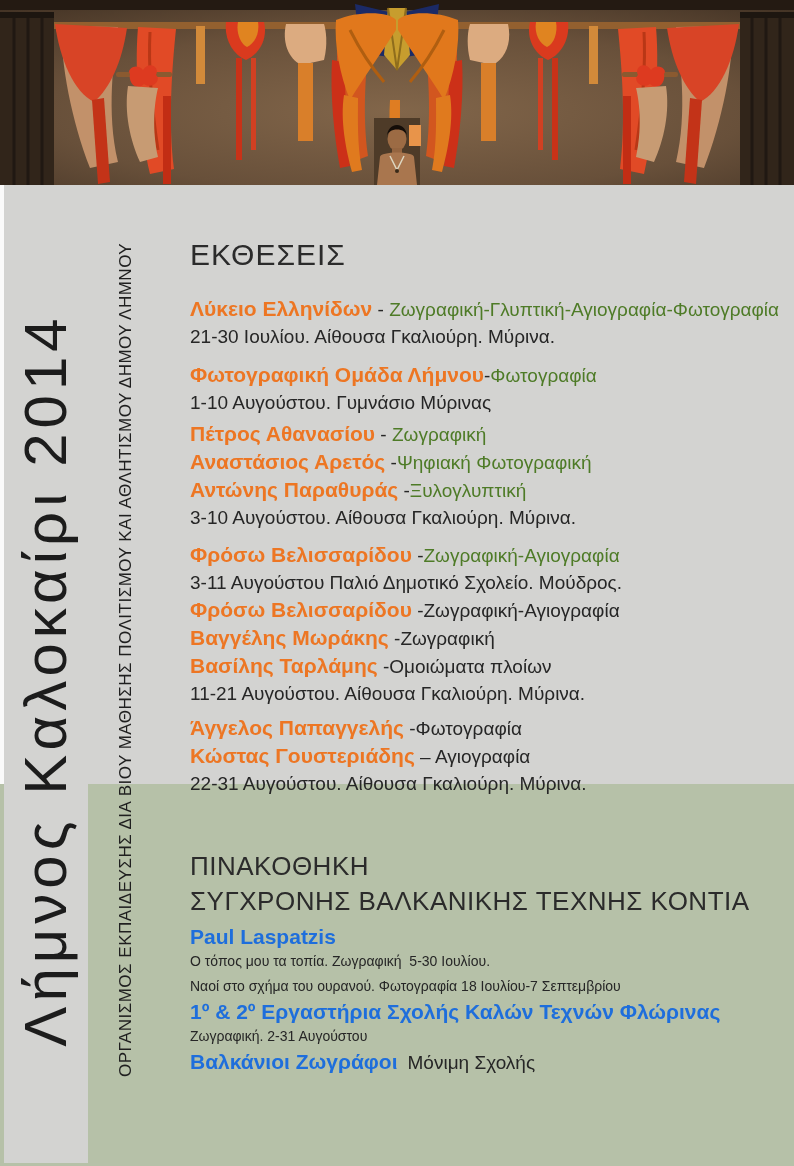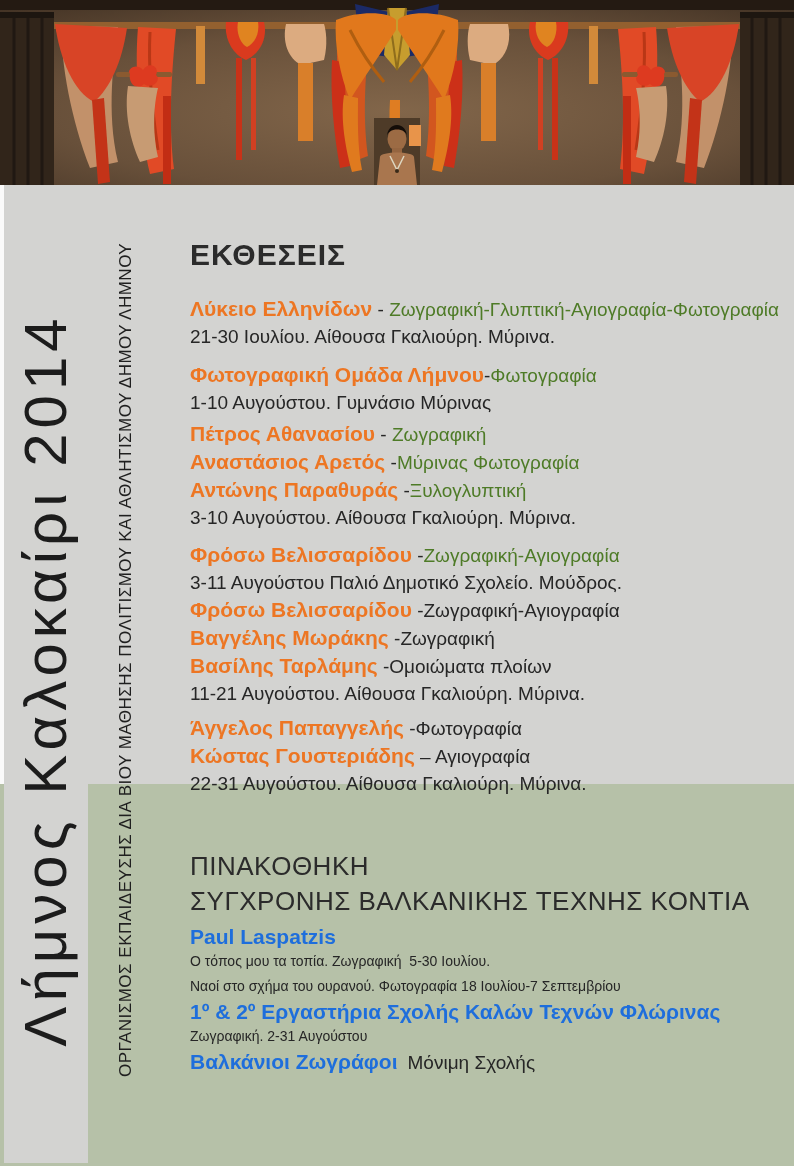--- a/index.html
+++ b/index.html
@@ -29,21 +29,21 @@
     color:#1c1c1c;text-align:center;white-space:nowrap;
   }
   .v-org{
     position:absolute;left:-277px;top:663px;width:806px;height:22px;
     transform:rotate(-90deg);transform-origin:center;
     font-size:17px;line-height:22px;letter-spacing:0.5px;
     color:#1f1f1f;text-align:center;white-space:nowrap;
   }
   
   .content{position:absolute;left:190px;top:238px;width:596px;color:var(--text-dark);}
-  .section-heading{font-size:30px;line-height:34px;letter-spacing:1px;color:#2b2b2b;margin:0 0 23px 0;font-weight:700;}
+  .section-heading{font-size:30px;line-height:34px;letter-spacing:1px;color:#2b2b2b;margin:0 0 23px 0;font-weight:400;}
   .group{margin:0;}
   .g0{margin-bottom:11px}.g1{margin-bottom:4px}.g2{margin-bottom:10px}
   .g3{margin-bottom:0}.g4{margin-bottom:7px}.g5{margin-bottom:0}
   .row{font-size:19px;line-height:27px;white-space:nowrap;}
   .artist{font-size:21px;font-weight:bold;color:var(--accent-orange);}
   .sep{white-space:pre;color:var(--text-dark);}
   .spec.green{color:var(--accent-green);}
   .spec.dark{color:var(--text-dark);}
   .date{font-size:19px;line-height:27px;color:var(--text-dark);}
   
@@ -146,21 +146,21 @@
       <div class="date">21-30 Ιουλίου. Αίθουσα Γκαλιούρη. Μύρινα.</div>
     </div>
 
     <div class="group g1">
       <div class="row"><span class="artist">Φωτογραφική Ομάδα Λήμνου</span><span class="sep">-</span><span class="spec green">Φωτογραφία</span></div>
       <div class="date">1-10 Αυγούστου. Γυμνάσιο Μύρινας</div>
     </div>
 
     <div class="group g2">
       <div class="row"><span class="artist">Πέτρος Αθανασίου</span><span class="sep"> - </span><span class="spec green">Ζωγραφική</span></div>
-      <div class="row"><span class="artist">Αναστάσιος Αρετός</span><span class="sep"> -</span><span class="spec green">Μύρινας Φωτογραφία</span></div>
+      <div class="row"><span class="artist">Αναστάσιος Αρετός</span><span class="sep"> -</span><span class="spec green">Ψηφιακή Φωτογραφική</span></div>
       <div class="row"><span class="artist">Αντώνης Παραθυράς</span><span class="sep"> -</span><span class="spec green">Ξυλογλυπτική</span></div>
       <div class="date">3-10 Αυγούστου. Αίθουσα Γκαλιούρη. Μύρινα.</div>
     </div>
 
     <div class="group g3">
       <div class="row"><span class="artist">Φρόσω Βελισσαρίδου</span><span class="sep"> -</span><span class="spec green">Ζωγραφική-Αγιογραφία</span></div>
       <div class="date">3-11 Αυγούστου Παλιό Δημοτικό Σχολείο. Μούδρος.</div>
     </div>
 
     <div class="group g4">

